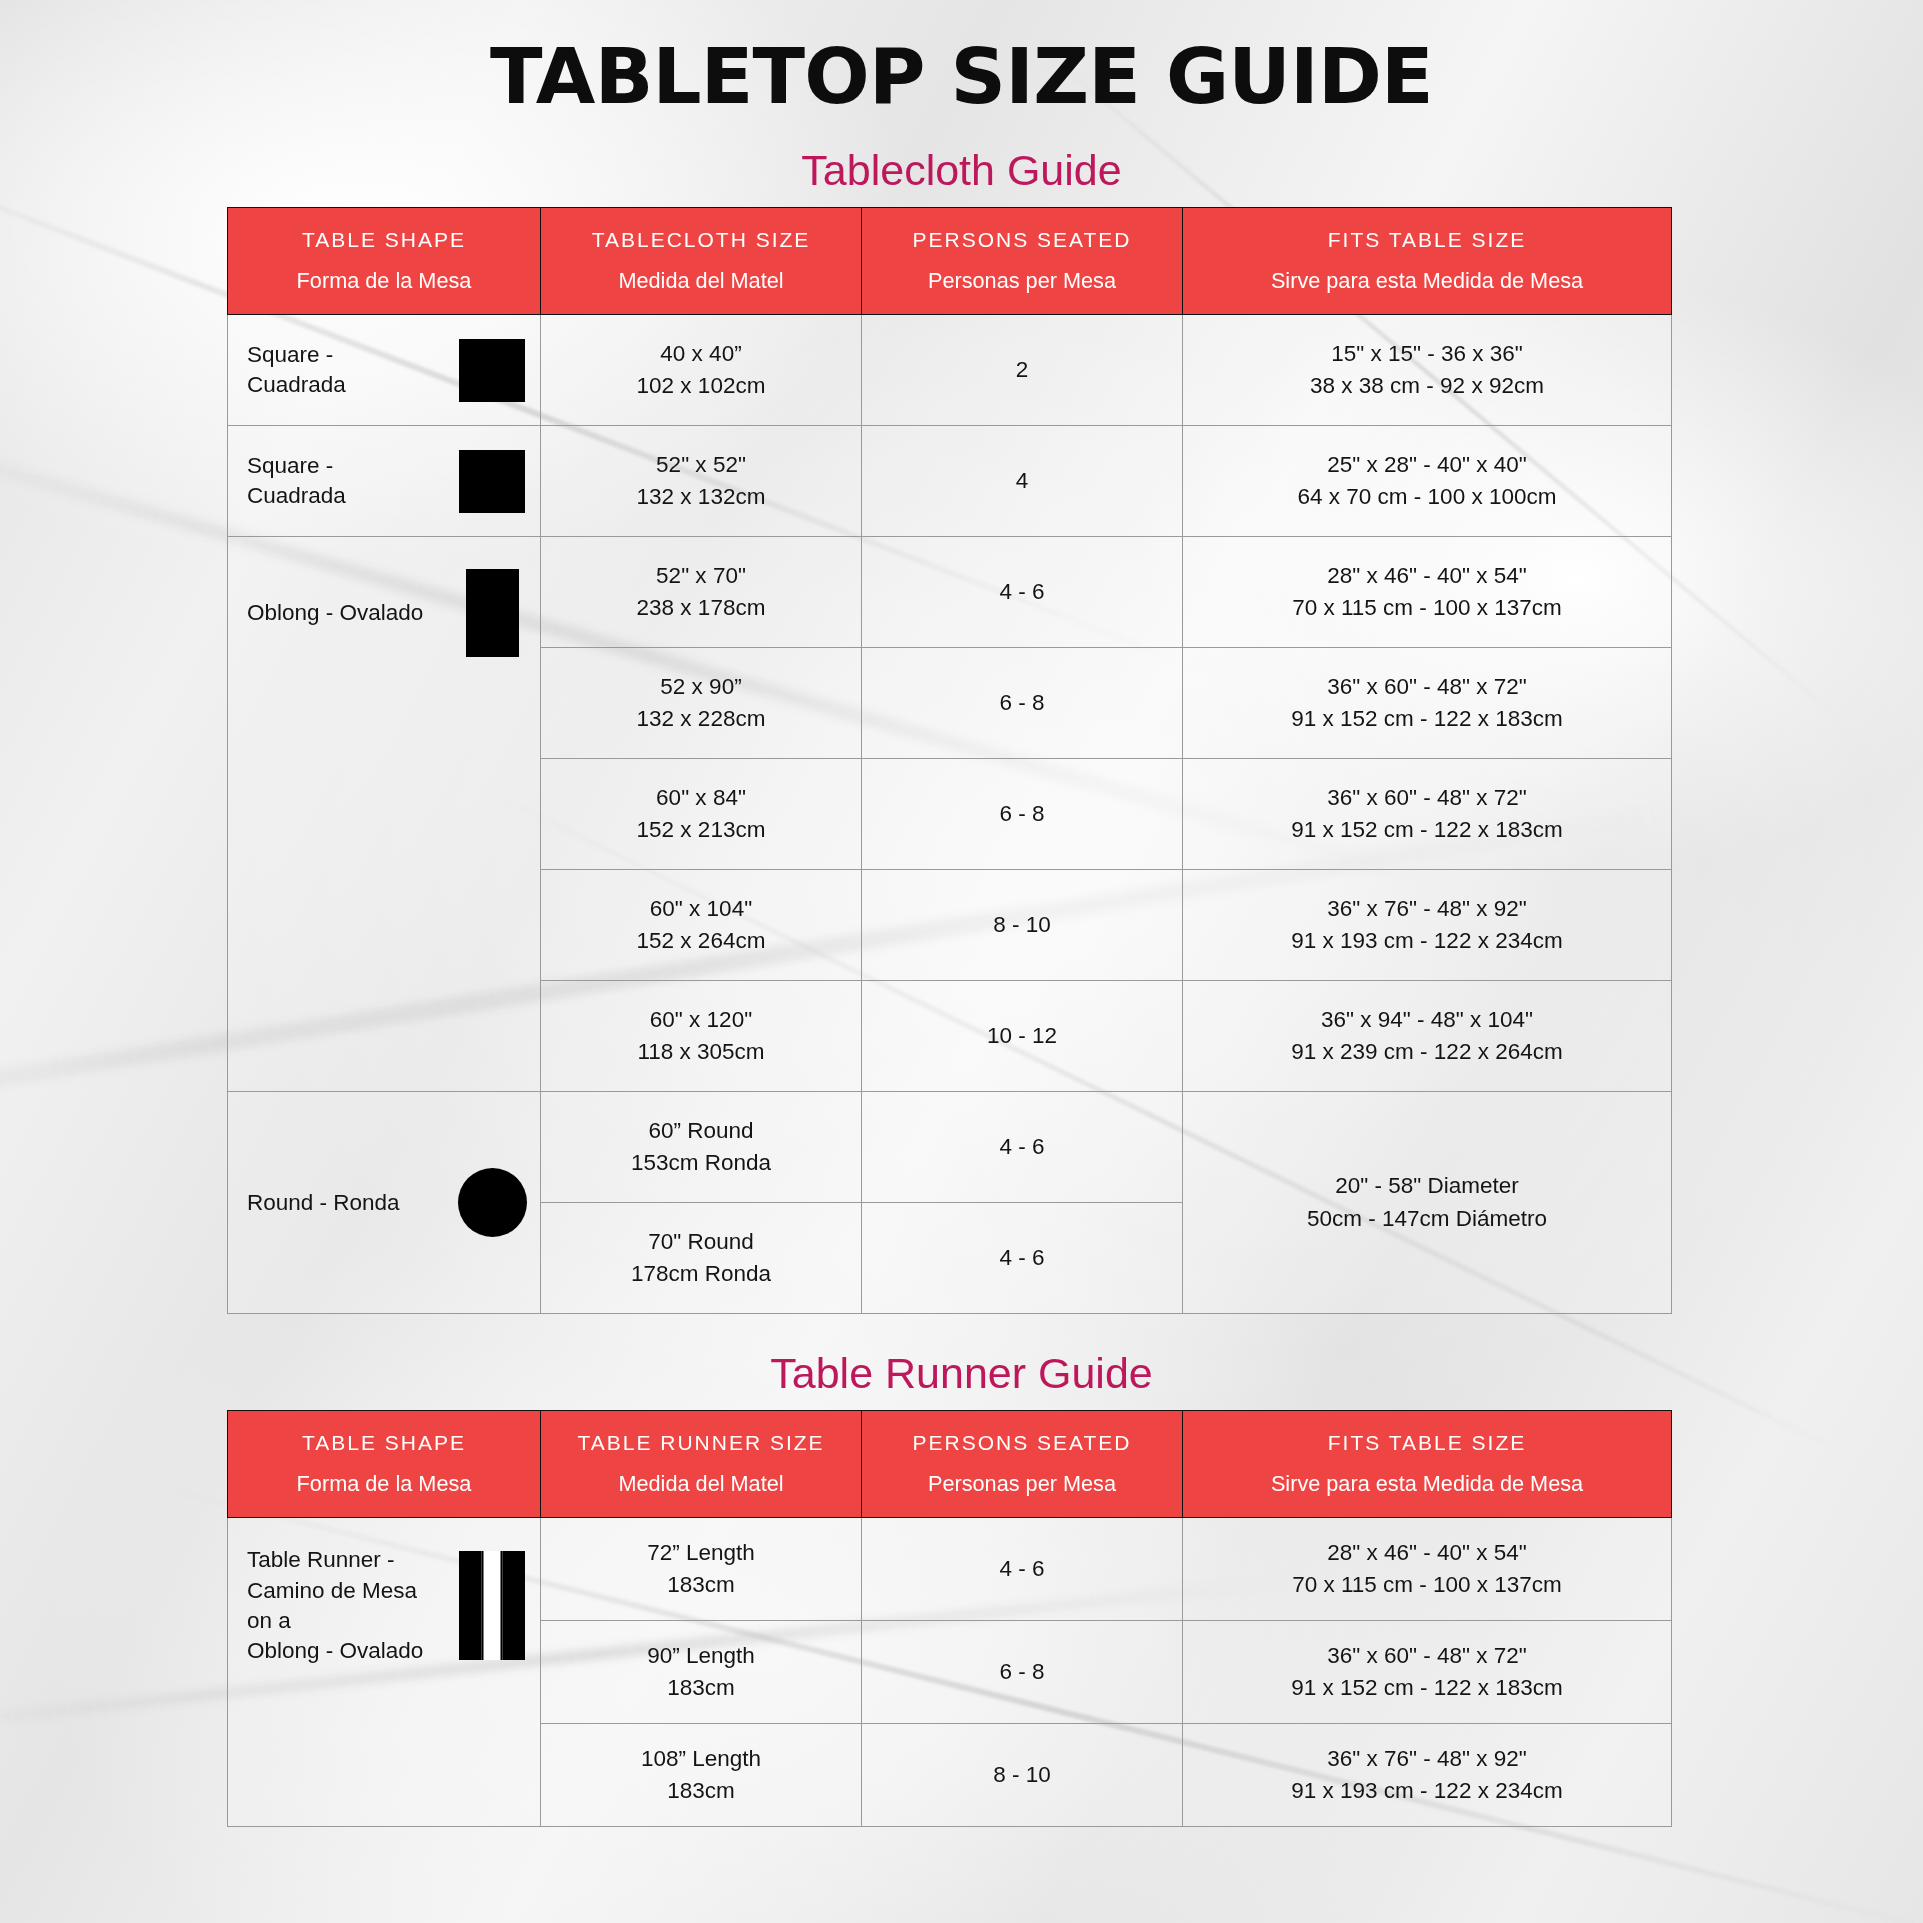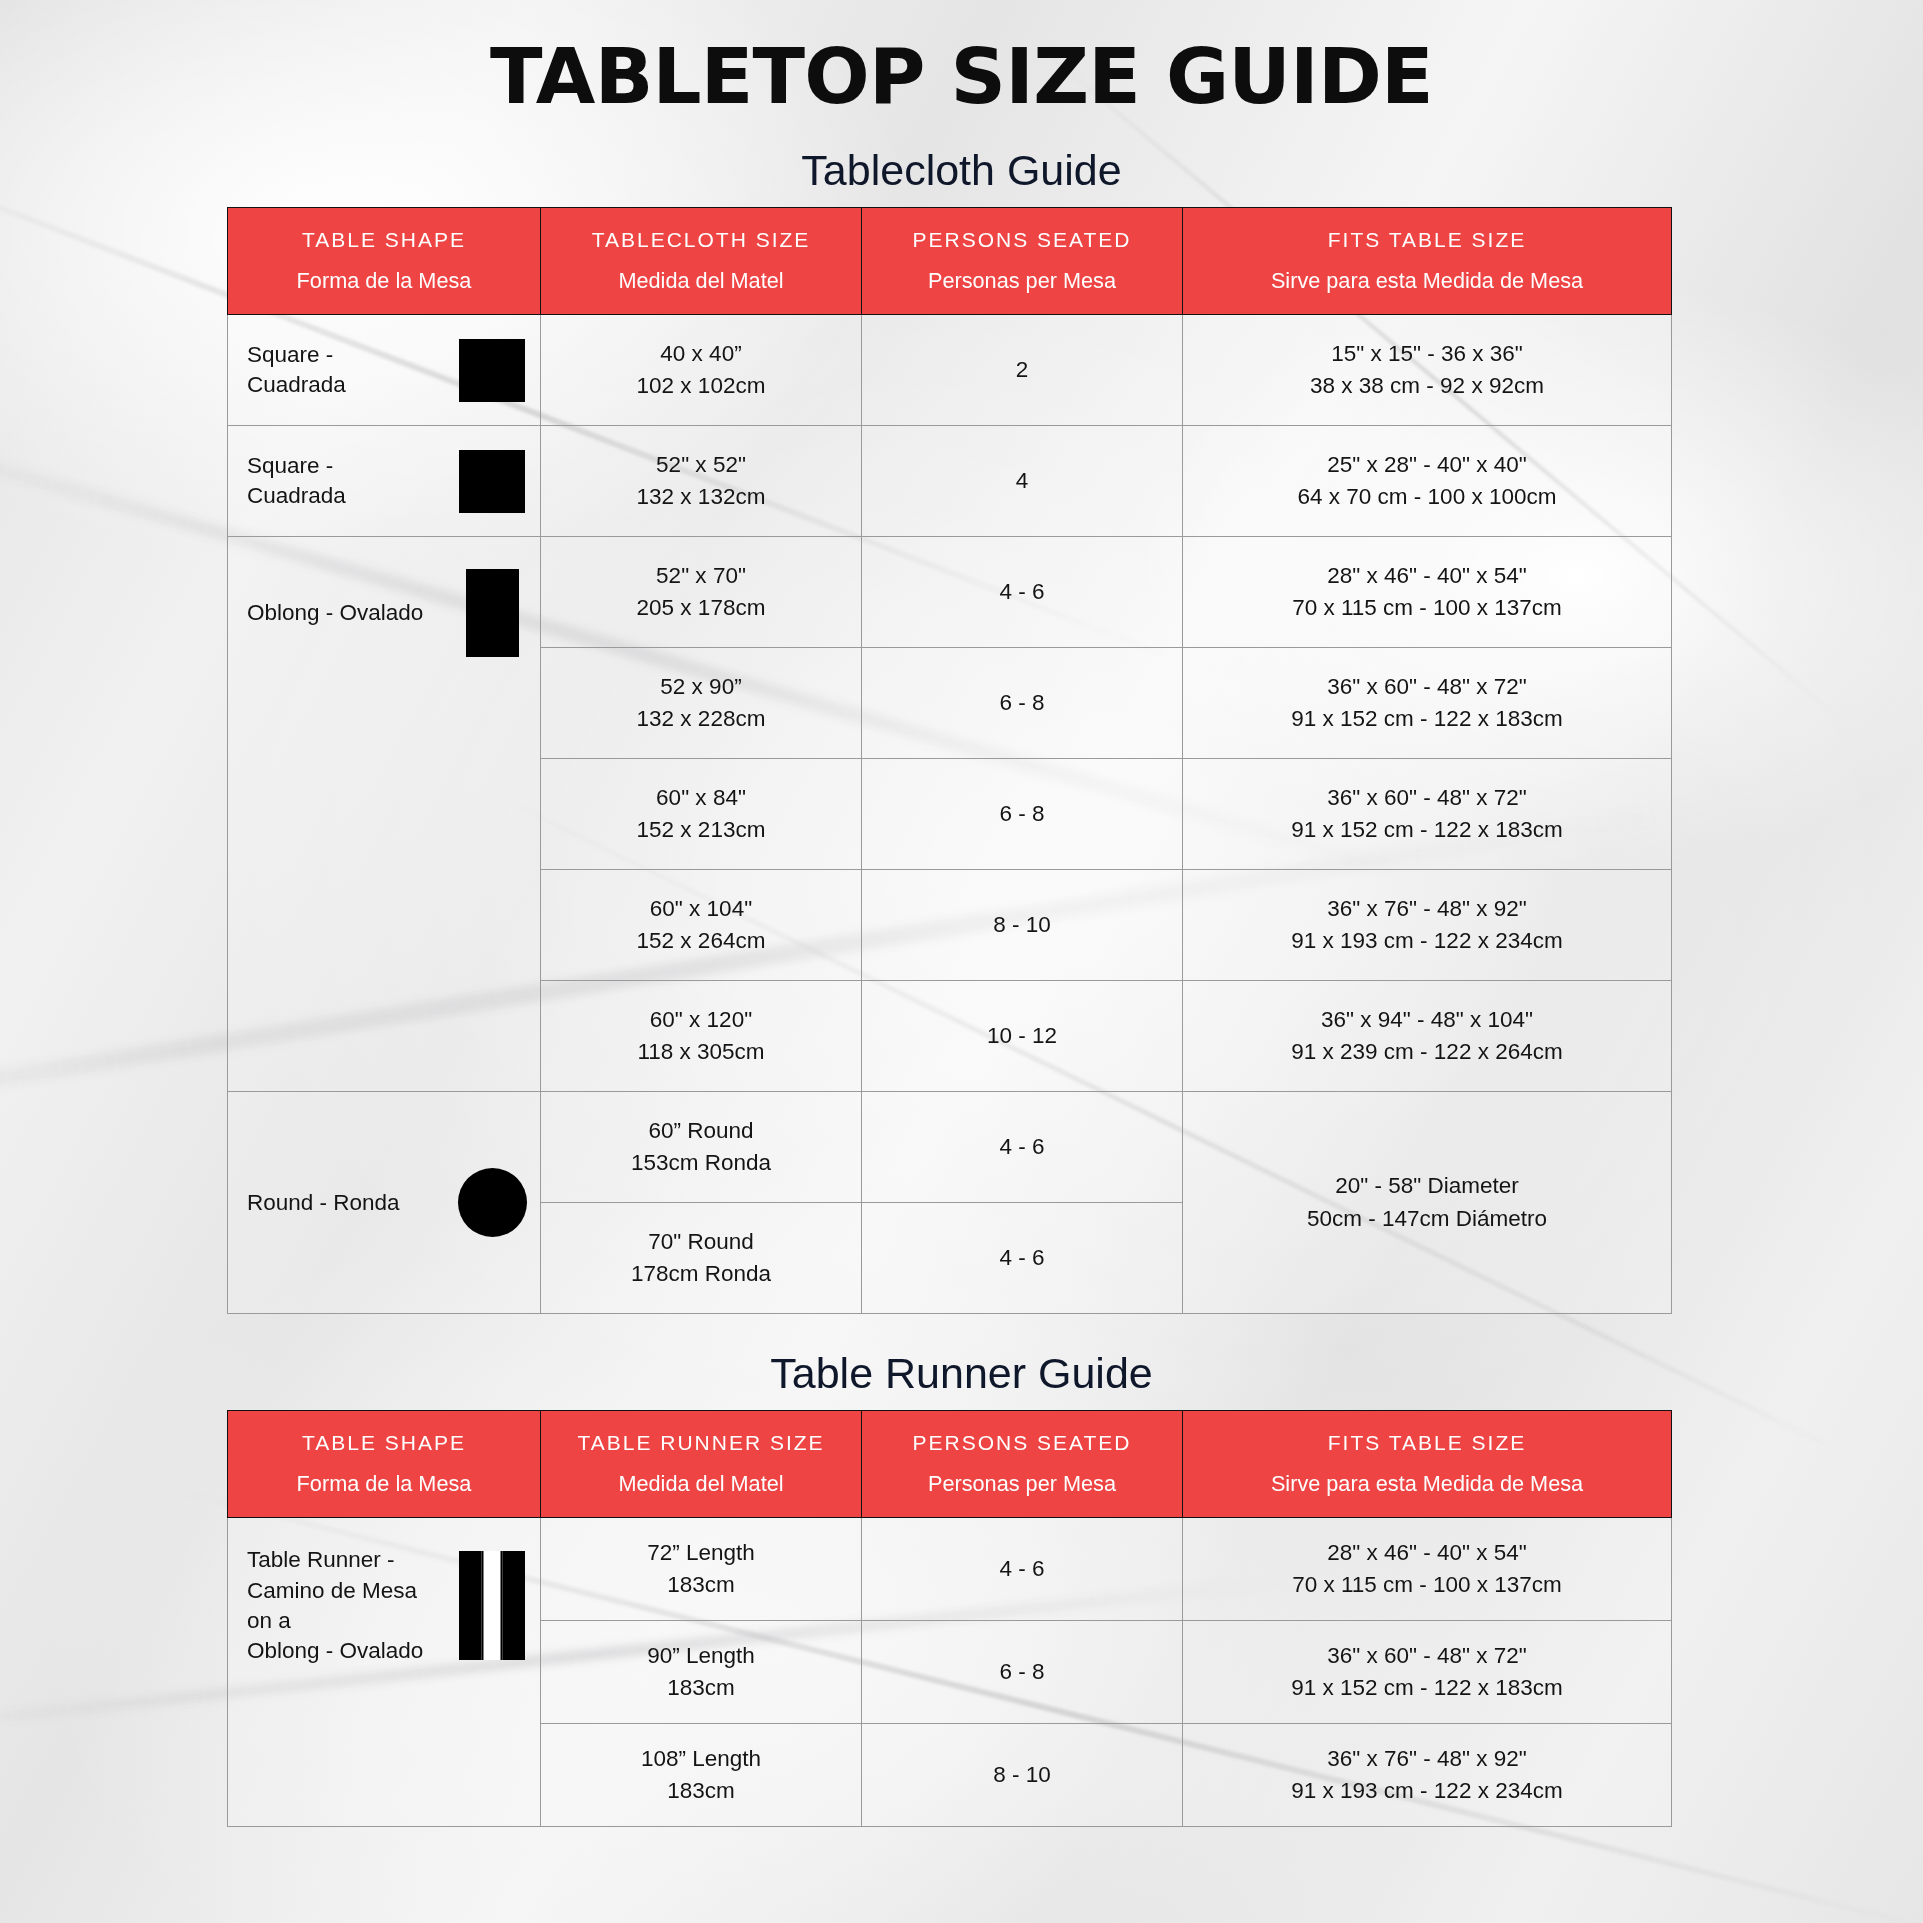--- a/index.html
+++ b/index.html
@@ -63,21 +63,21 @@
     font-family: "DejaVu Sans", sans-serif;
   }
 
   .section-title {
     position: absolute;
     left: 0;
     width: 100%;
     text-align: center;
     font-size: 43px;
     font-weight: 400;
-    color: #0f172a;
+    color: #be185d;
   }
   #tablecloth-title { top: 146px; }
   #runner-title { top: 1349px; }
 
   table {
     position: absolute;
     border-collapse: collapse;
     table-layout: fixed;
   }
   .guide-table {
@@ -299,21 +299,21 @@
             <div class="shape-label">
               <span class="sl">Oblong - Ovalado</span>
             </div>
             <div class="glyph-wrap">
                 <div class="g-oblong"></div>
               </div>
           </div>
         </td>
         <td class="cell">
           <span class="l1">52" x 70"</span>
-          <span class="l2">205 x 178cm</span>
+          <span class="l2">238 x 178cm</span>
         </td>
         <td class="cell">4 - 6</td>
         <td class="cell">
           <span class="l1">28" x 46" - 40" x 54"</span>
           <span class="l2">70 x 115 cm - 100 x 137cm</span>
         </td>
       </tr>
 
       <tr style="height:111px;">
         <td class="cell">

